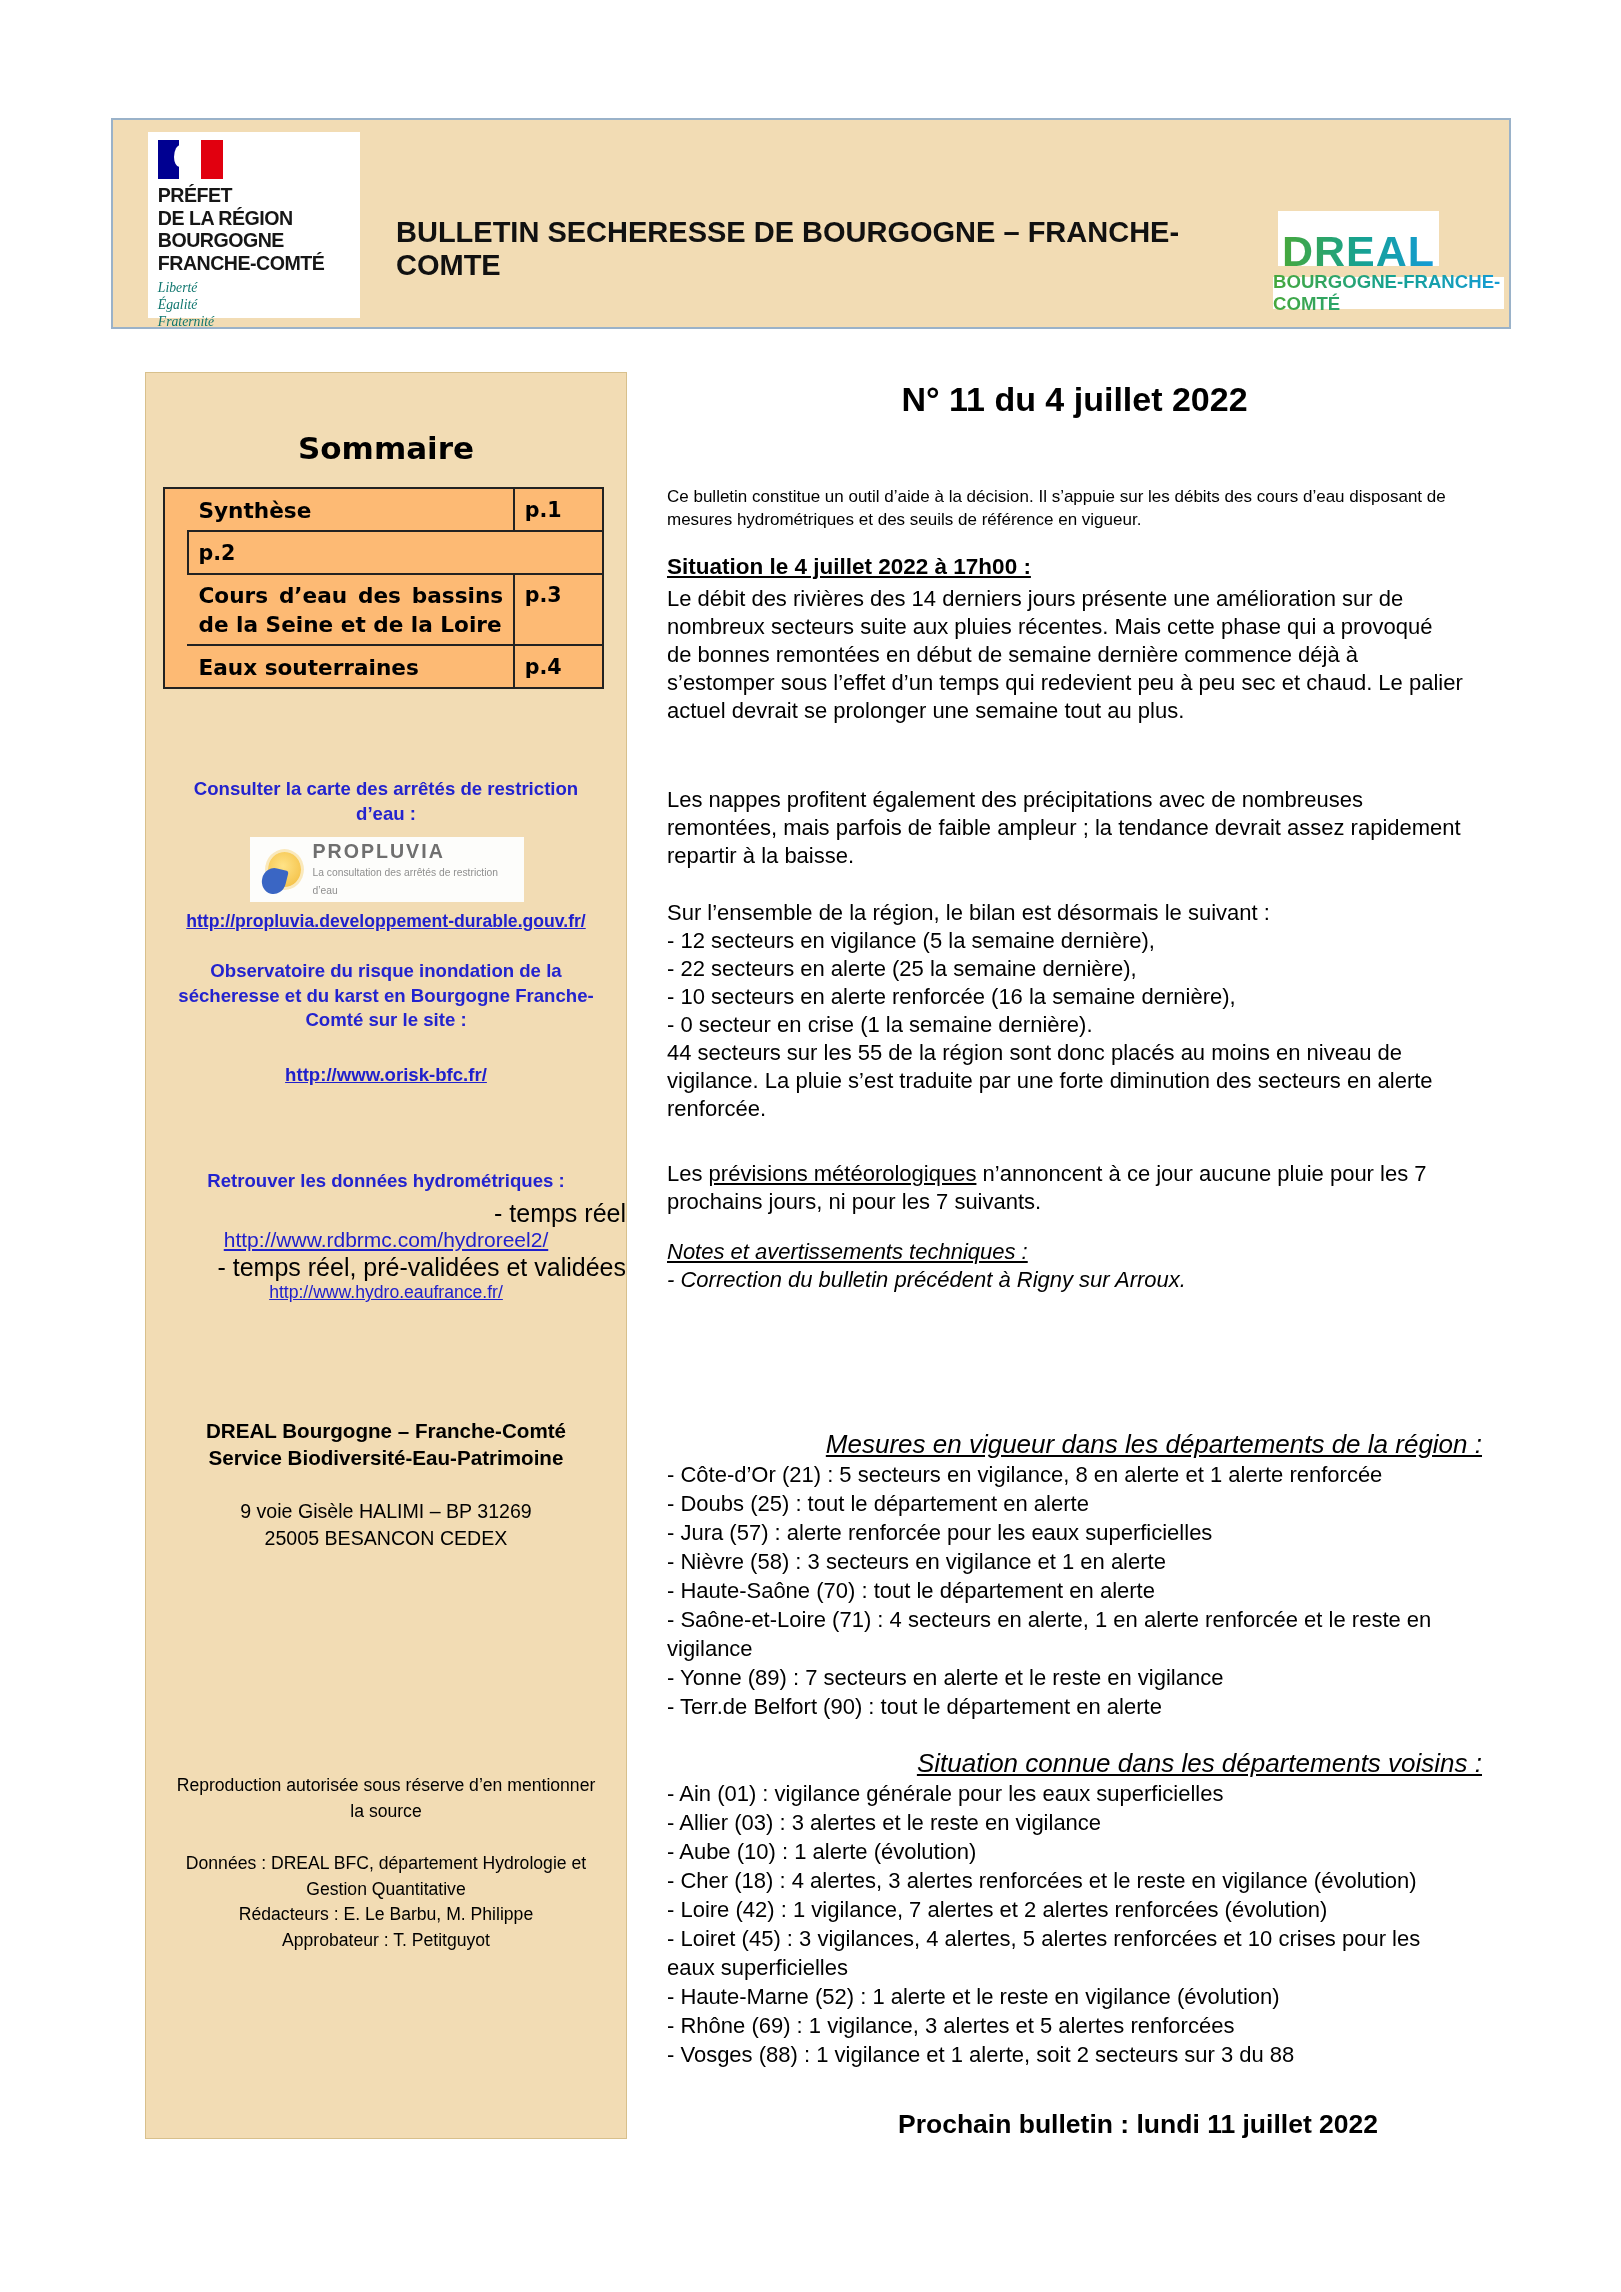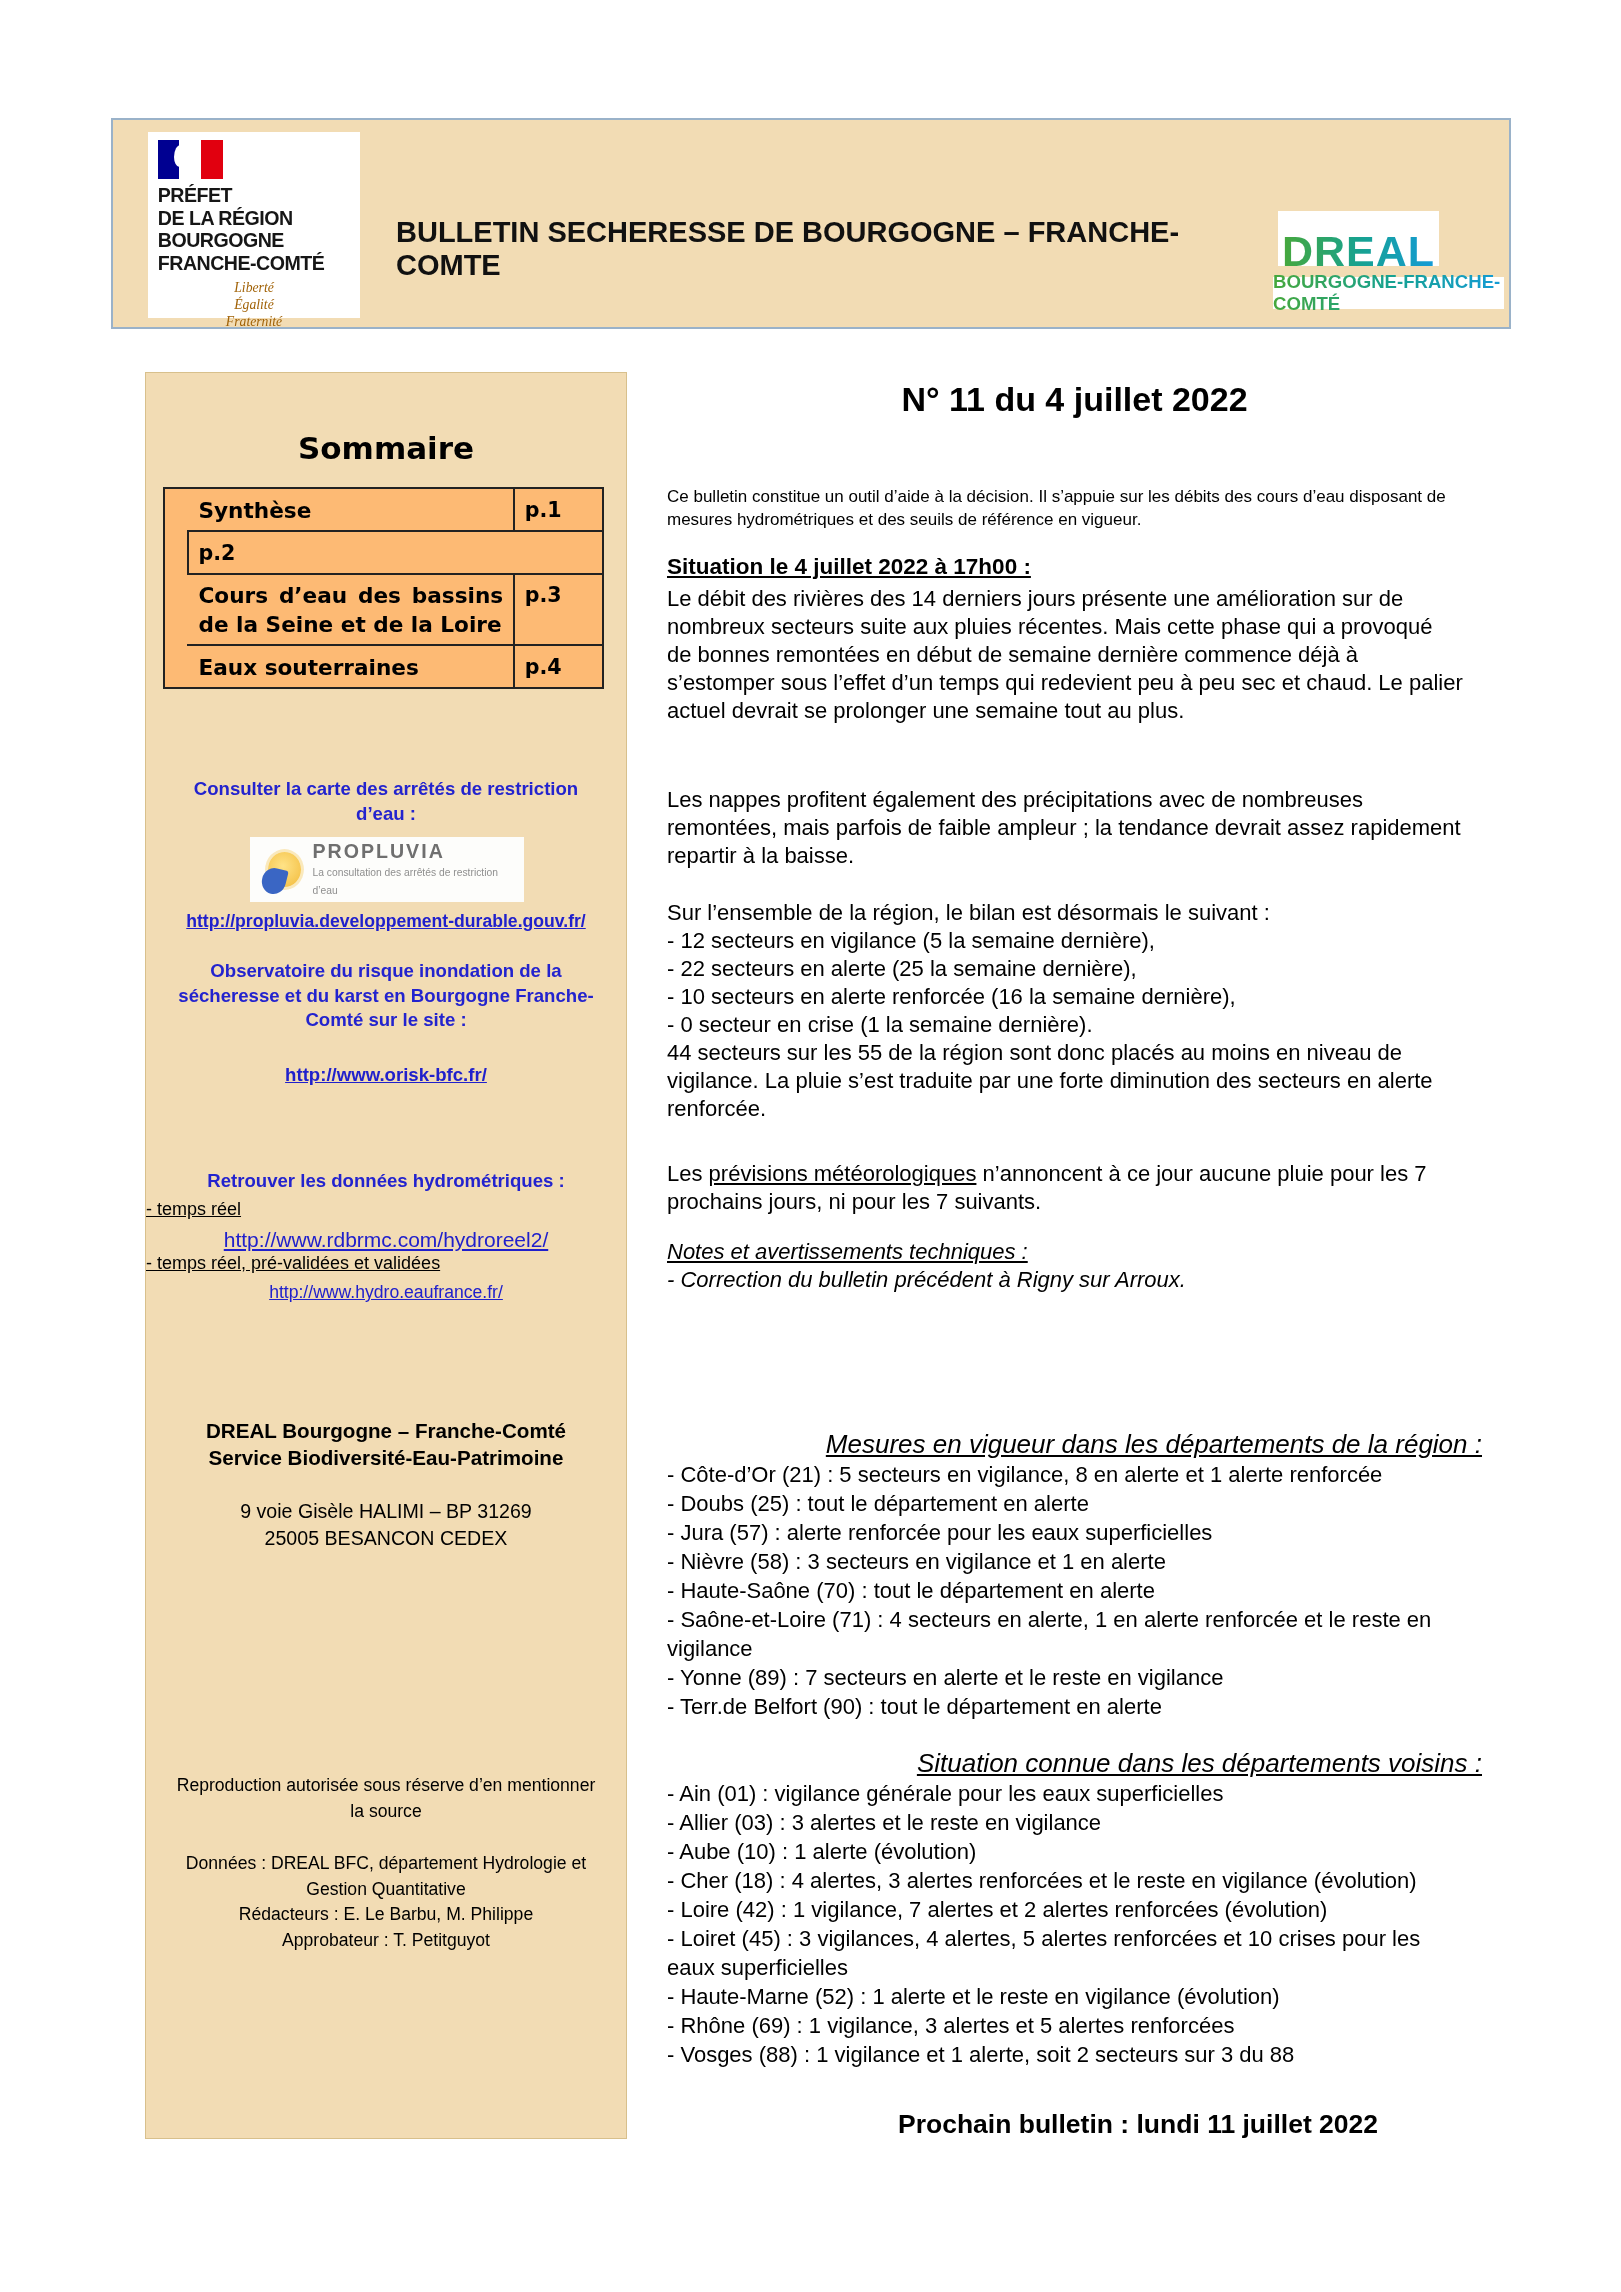--- a/index.html
+++ b/index.html
@@ -10,21 +10,21 @@
   .header-box{position:absolute;left:111px;top:118px;width:1400px;height:211px;
               background:#F2DCB4;border:2px solid #9AB2C9;box-sizing:border-box;}
   .marianne{position:absolute;left:35px;top:11.8px;width:212px;height:186px;background:#fff;padding:7.8px 9.8px;box-sizing:border-box;}
   .flag{display:flex;width:65px;height:39px;margin-bottom:5.9px;}
   .flag span{flex:1;}
   .flag .b{background:#000091;position:relative;}
   .flag .b::after{content:"";position:absolute;right:-5.9px;top:5.9px;width:11.8px;height:21.6px;background:#fff;border-radius:60% 40% 50% 50%;}
   .flag .w{background:#fff;}
   .flag .r{background:#E1000F;}
   .prefet-line{font-weight:bold;font-size:19.6px;line-height:22.5px;letter-spacing:-0.5px;color:#161616;}
-  .motto{margin-top:5.9px;font-family:"Liberation Serif","DejaVu Serif",serif;font-style:italic;font-size:13.7px;line-height:16.7px;color:#a16207;text-align:center;}
+  .motto{margin-top:5.9px;font-family:"Liberation Serif","DejaVu Serif",serif;font-style:italic;font-size:13.7px;line-height:16.7px;color:#0f766e;}
   .header-title{position:absolute;left:283px;top:96px;width:882px;font-weight:bold;font-size:29px;color:#111;}
   .dreal-box{position:absolute;left:1165px;top:91px;width:161px;height:55px;background:#fff;
              display:flex;align-items:center;justify-content:center;}
   .dreal-word{font-weight:bold;font-size:43px;letter-spacing:1px;
               background:linear-gradient(90deg,#47A83C,#17A28F,#149BD8);
               -webkit-background-clip:text;background-clip:text;color:transparent;margin-top:25px;}
   .dreal-region{position:absolute;left:1160px;top:157px;width:231px;height:32px;background:#fff;
                 display:flex;align-items:center;justify-content:center;}
   .dreal-region span{font-weight:bold;font-size:18.6px;
                 background:linear-gradient(90deg,#47A83C,#17A28F,#149BD8);
@@ -50,21 +50,21 @@
        background:radial-gradient(circle at 45% 40%,#FFE387,#F2BA3A);box-shadow:0 0 0 2.9px rgba(244,196,72,.35);}
   .sun::after{content:"";position:absolute;left:-5.9px;bottom:-6.9px;width:23.5px;height:25.5px;background:#3A66C4;
               border-radius:55% 10% 55% 55%;transform:rotate(14deg);}
   .propluvia-name{font-weight:bold;font-size:19.6px;letter-spacing:2px;color:#6F6F6F;line-height:21.6px;}
   .propluvia-sub{font-size:10.3px;line-height:12.7px;color:#8F8F8F;}
   .link{color:#2020CC;text-decoration:underline;display:block;text-align:center;}
   .lk-propluvia{top:538px;font-weight:bold;font-size:17.6px;}
   .h-orisk{top:586px;}
   .lk-orisk{top:691px;font-weight:bold;font-size:18.6px;}
   .h-hydro{top:796px;}
-  .hydro-item{text-align:left;font-size:18px;text-decoration:underline;}
+  .hydro-item{text-align:right;font-size:25px;}
   .hi1{top:826px;} .hi2{top:880px;}
   .lk-hydro1{top:855px;font-size:21px;} .lk-hydro2{top:909px;font-size:17.6px;}
   .org{top:1045px;text-align:center;font-weight:bold;font-size:20.6px;line-height:26.5px;}
   .org-addr{top:1125px;text-align:center;font-size:19.6px;line-height:26.5px;}
   .legal1{top:1400px;text-align:center;font-size:17.6px;line-height:25.5px;padding:0 29px;}
   .legal2{top:1478px;text-align:center;font-size:17.6px;line-height:25.5px;padding:0 11.8px;}
 
   
   .main{position:absolute;left:667px;top:372px;width:815px;}
   .mb{position:absolute;left:0;width:100%;}

